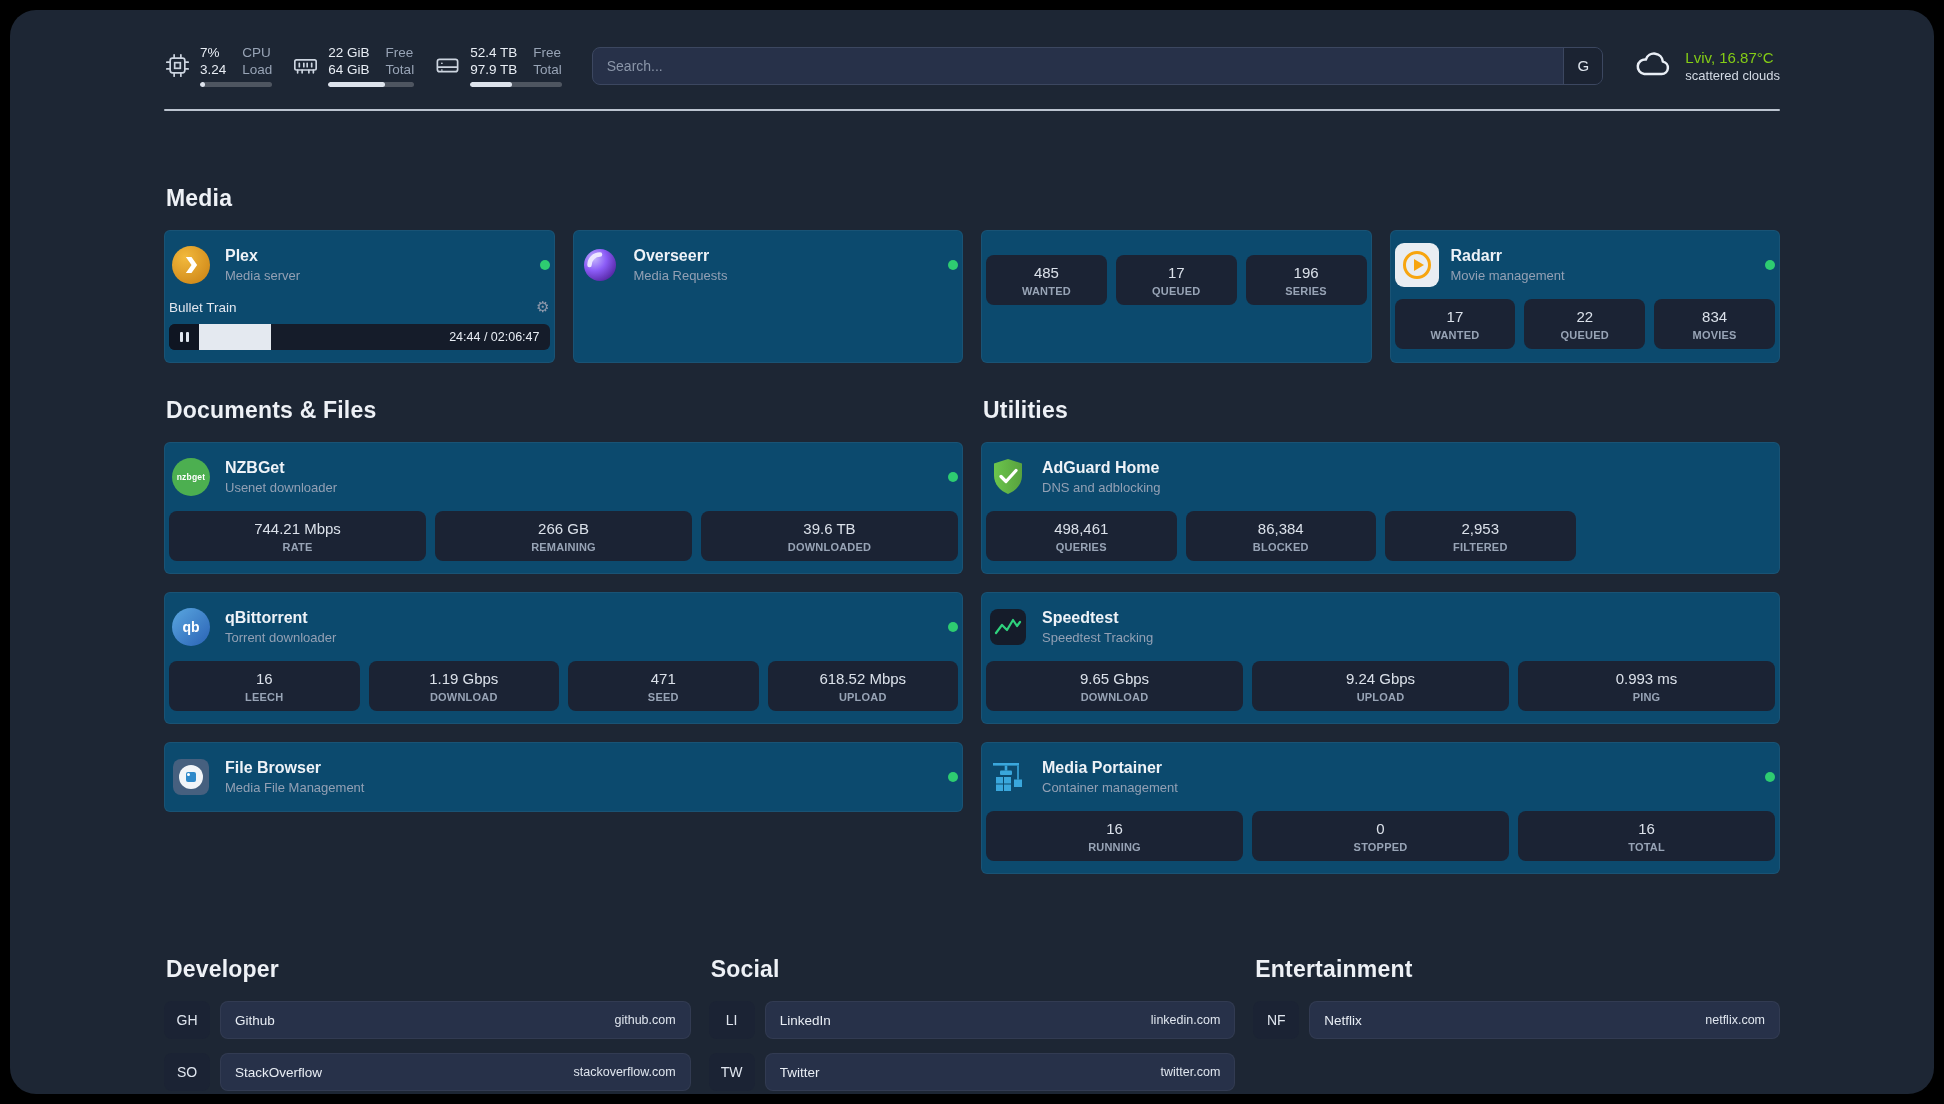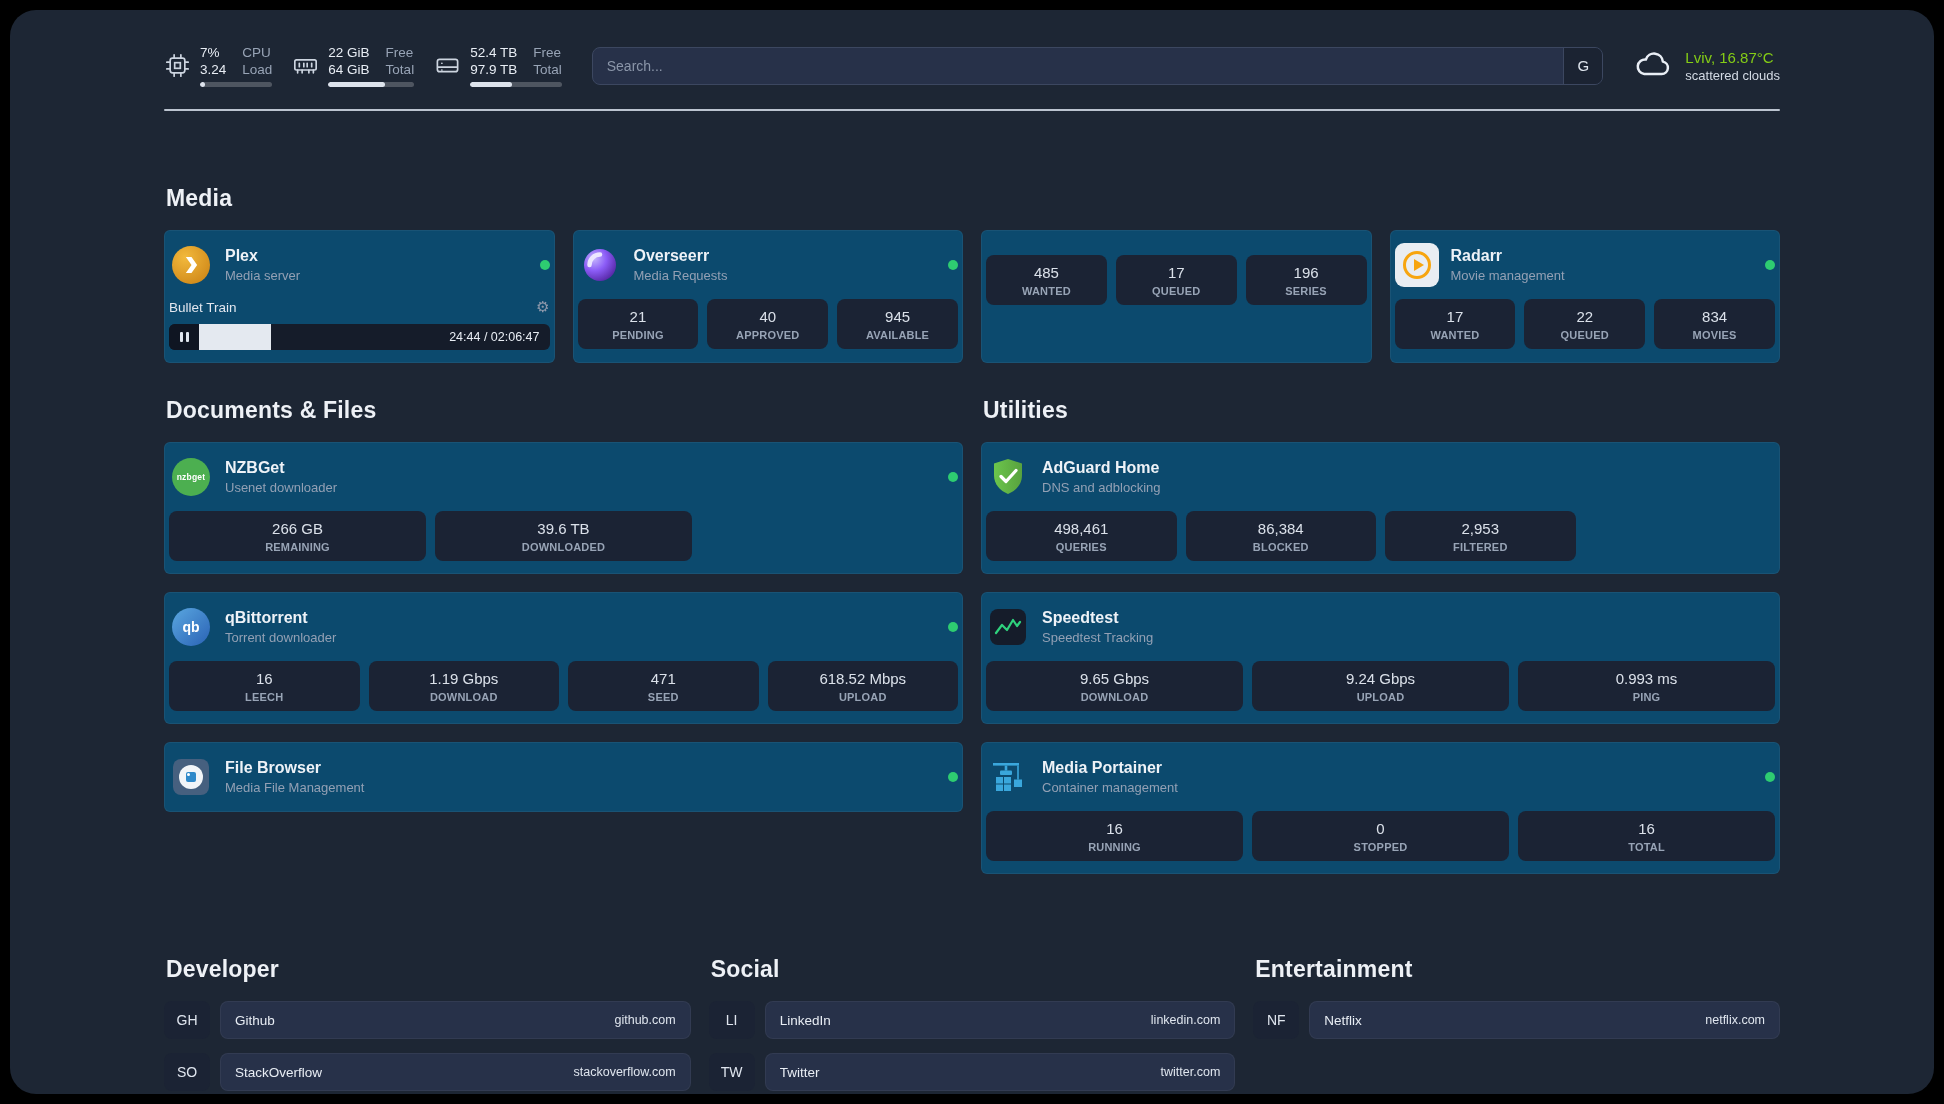--- a/index.html
+++ b/index.html
@@ -225,34 +225,20 @@
                 <circle cx="19" cy="19" r="16" fill="url(#ovg)"></circle>
                 <path d="M8.5 19A10.5 10.5 0 0 1 19 8.5" stroke="#ece6ff" stroke-width="4.5" fill="none" stroke-linecap="round"></path>
               </svg>
             </span>
             <div class="hd-text">
               <div class="hd-name">Overseerr</div>
               <div class="hd-sub">Media Requests</div>
             </div>
             <span class="dot"></span>
           </div>
-          <div class="stats cols-3">
-            <div class="stat">
-              <div class="sv">21</div>
-              <div class="sl">PENDING</div>
-            </div>
-            <div class="stat">
-              <div class="sv">40</div>
-              <div class="sl">APPROVED</div>
-            </div>
-            <div class="stat">
-              <div class="sv">945</div>
-              <div class="sl">AVAILABLE</div>
-            </div>
-          </div>
         </div>
 
         <div class="card">
           <div class="stats cols-3">
             <div class="stat">
               <div class="sv">485</div>
               <div class="sl">WANTED</div>
             </div>
             <div class="stat">
               <div class="sv">17</div>
@@ -306,20 +292,24 @@
             <span class="tile">
                 <span class="circle nzb">nzbget</span>
               </span>
             <div class="hd-text">
               <div class="hd-name">NZBGet</div>
               <div class="hd-sub">Usenet downloader</div>
             </div>
             <span class="dot"></span>
           </div>
           <div class="stats cols-3">
+            <div class="stat">
+              <div class="sv">744.21 Mbps</div>
+              <div class="sl">RATE</div>
+            </div>
             <div class="stat">
               <div class="sv">266 GB</div>
               <div class="sl">REMAINING</div>
             </div>
             <div class="stat">
               <div class="sv">39.6 TB</div>
               <div class="sl">DOWNLOADED</div>
             </div>
           </div>
         </div>

